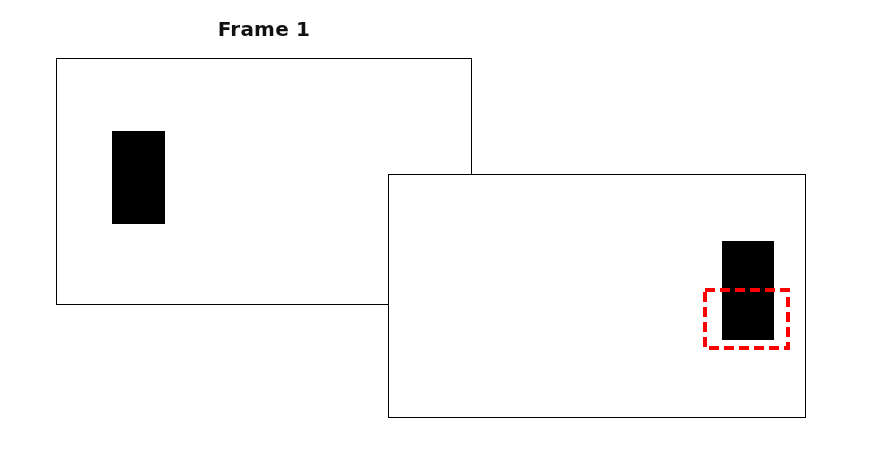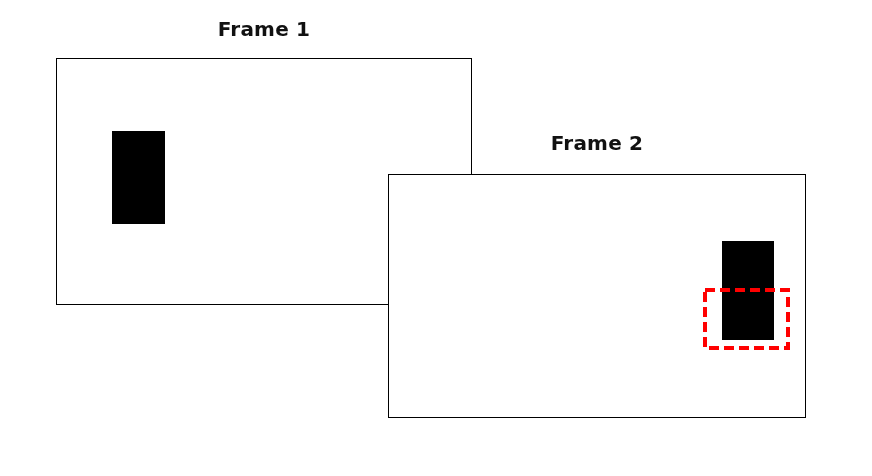--- a/index.html
+++ b/index.html
@@ -66,21 +66,20 @@
 <body>
 
 <div id="canvas" style="width: 872px; height: 476px; background: rgb(255, 255, 255);">
 
   <div class="frame-title" style="left: 264px; top: 18px; font-size: 20px; color: rgb(17, 17, 17);">Frame 1</div>
 
   <div class="frame-panel" style="left: 56px; top: 58px; width: 416px; height: 247px; border-color: rgb(0, 0, 0); border-width: 1px;"></div>
 
   <div class="object-block" style="left: 112px; top: 131px; width: 53px; height: 93px; background: rgb(0, 0, 0);"></div>
 
-  <div class="frame-title" style="left: 597px; top: 132px; font-size: 20px; color: rgb(17, 17, 17);">Frame 2</div>
 
   <div class="frame-panel" style="left: 388px; top: 174px; width: 418px; height: 244px; border-color: rgb(0, 0, 0); border-width: 1px;"></div>
 
   <div class="object-block" style="left: 722px; top: 241px; width: 52px; height: 99px; background: rgb(0, 0, 0);"></div>
 
   <div class="highlight-box" style="left:703px; top:288px; width:87px; height:62px;">
     <svg viewBox="0 0 87 62" preserveAspectRatio="none">
       <rect x="2" y="2" width="83" height="58" fill="none" stroke="#ff0000" stroke-width="4" stroke-dasharray="10 5" stroke-linecap="butt"></rect>
     </svg>
   </div>

